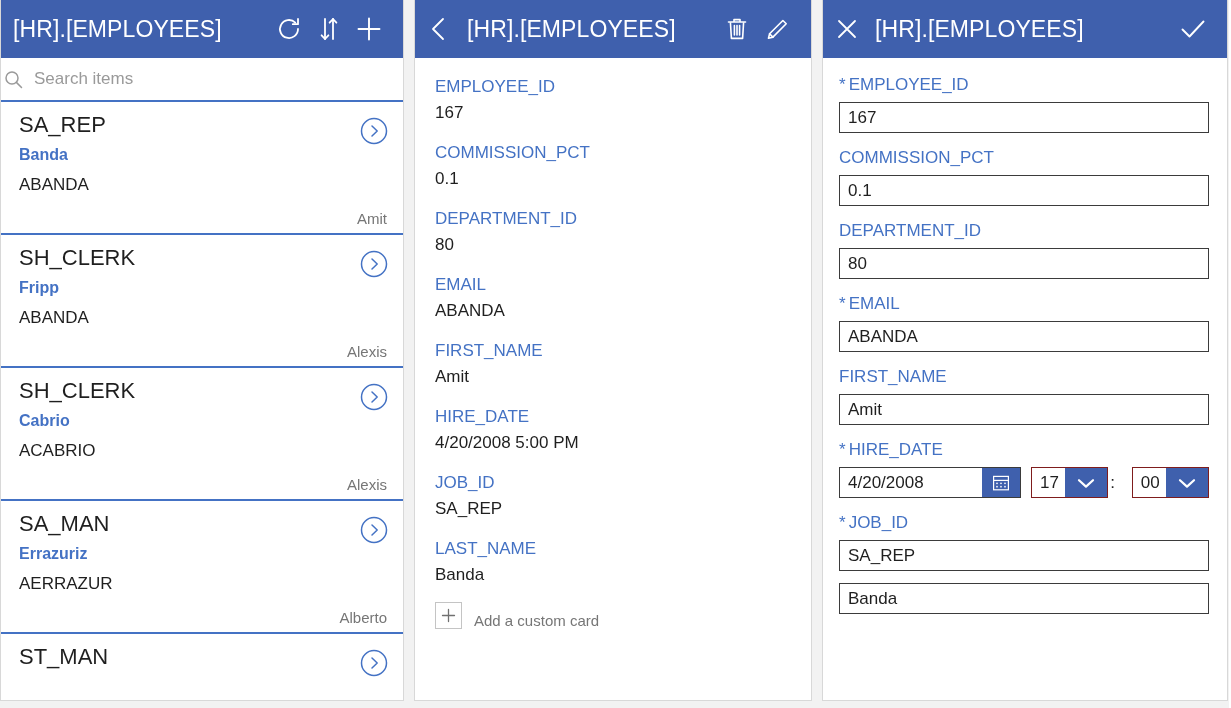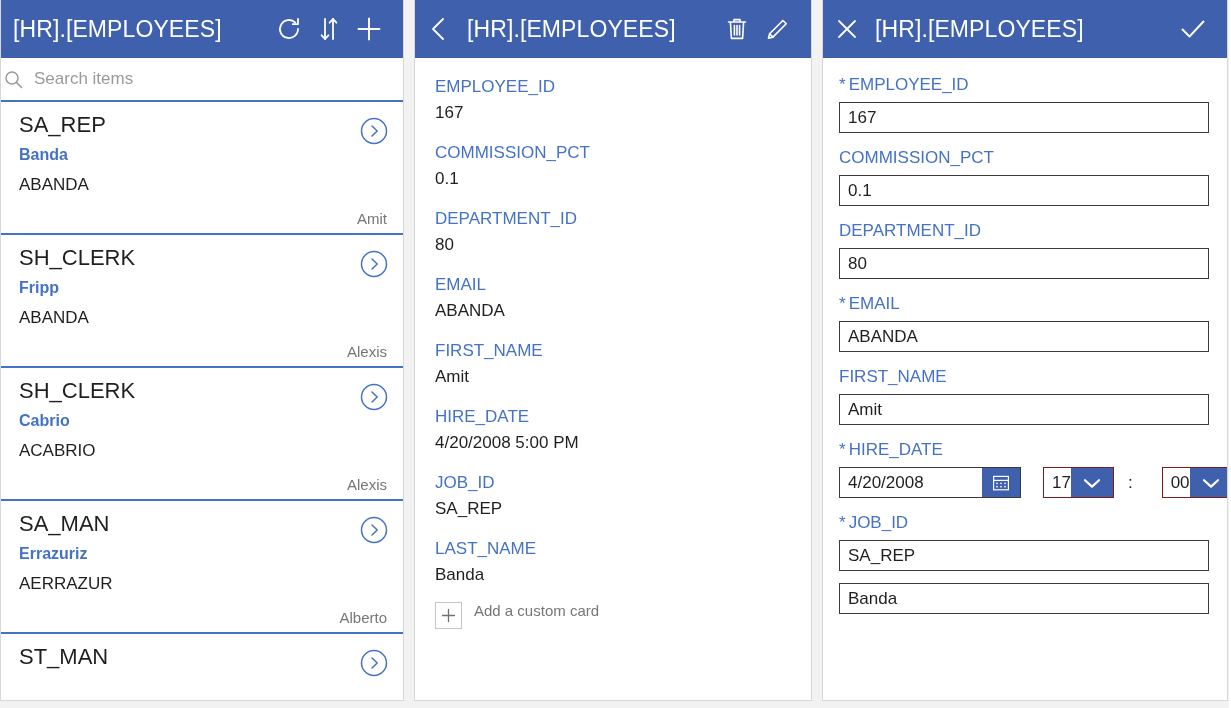--- a/index.html
+++ b/index.html
@@ -129,21 +129,21 @@
     color: #4472c4;
     line-height: 26px;
   }
   .fld-value {
     font-size: 17px;
     color: #1f1f1f;
     line-height: 26px;
   }
   .add-card {
     display: flex;
-    align-items: flex-start;
+    align-items: flex-end;
     margin-top: 8px;
   }
   .add-card-box {
     width: 27px;
     height: 27px;
     border: 1px solid #c4c4c4;
     display: flex;
     align-items: center;
     justify-content: center;
     font-size: 20px;
@@ -172,21 +172,21 @@
     height: 31px;
     box-sizing: border-box;
     border: 1px solid #3b3b3b;
     background: #ffffff;
     font-family: "Liberation Sans", sans-serif;
     font-size: 17px;
     color: #1f1f1f;
     padding: 0 8px;
     outline: none;
   }
-  .date-row { display: flex; align-items: center; gap: 12px; }
+  .date-row { display: flex; align-items: center; gap: 0; }
   .date-box {
     display: flex;
     align-items: stretch;
     border: 1px solid #3b3b3b;
     height: 31px;
     box-sizing: border-box;
     background: #fff;
     width: 182px;
   }
   .date-box input {

